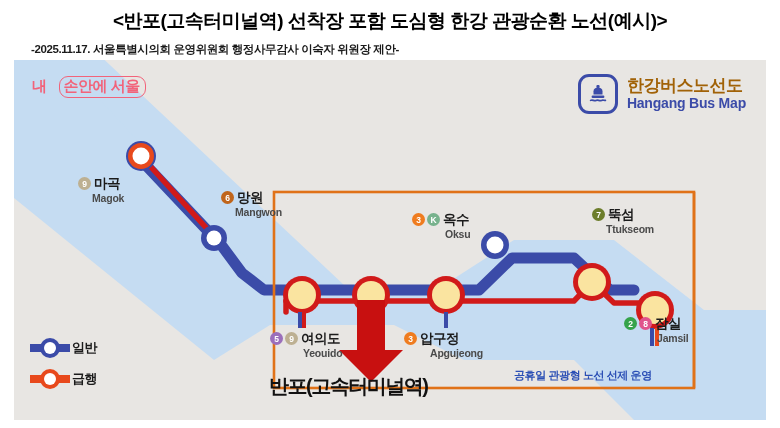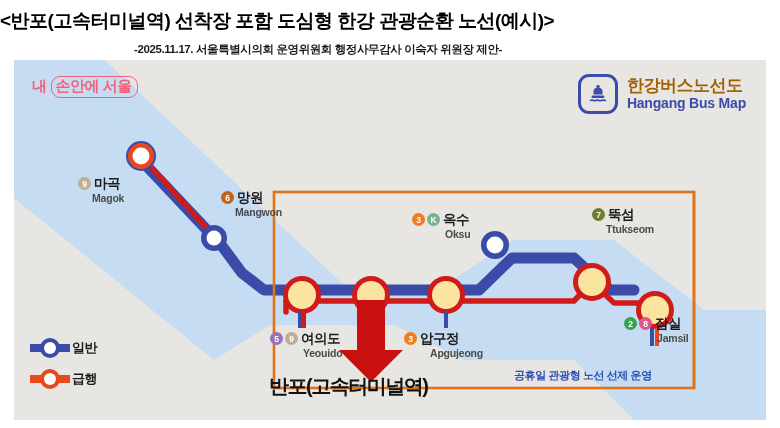--- a/index.html
+++ b/index.html
@@ -12,36 +12,36 @@
   #page {
     position: relative;
     width: 780px; height: 428px;
     background: #ffffff;
   }
 
   
   .title {
     position: absolute;
     left: 0; top: 8px; width: 780px;
-    text-align: left;
+    text-align: center;
     font-size: 19px;
     font-weight: bold;
     color: #000000;
     letter-spacing: -0.5px;
     white-space: nowrap;
   }
   .subtitle {
     position: absolute;
     left: 0; top: 42px; width: 636px;
-    text-align: center;
     font-size: 11.5px;
     font-weight: bold;
     color: #1a1a1a;
     letter-spacing: -0.4px;
     white-space: nowrap;
+    padding-left: 31px;
   }
 
   
   #map-canvas {
     position: absolute;
     left: 14px; top: 60px;
     width: 752px; height: 360px;
     background: #e8e6e3;
     overflow: hidden;
   }
@@ -55,21 +55,21 @@
     font-weight: bold;
     color: #f2637a;
     letter-spacing: -0.5px;
     white-space: nowrap;
     z-index: 20;
   }
   .seoul-logo .boxed {
     border: 1.6px solid #f2637a;
     border-radius: 9px;
     padding: 0px 5px 1px 4px;
-    margin-left: 4px;
+    margin-left: 12px;
     display: inline-block;
   }
 
   
   .hb-logo {
     position: absolute;
     right: 20px; top: 14px;
     display: flex;
     align-items: center;
     gap: 9px;

